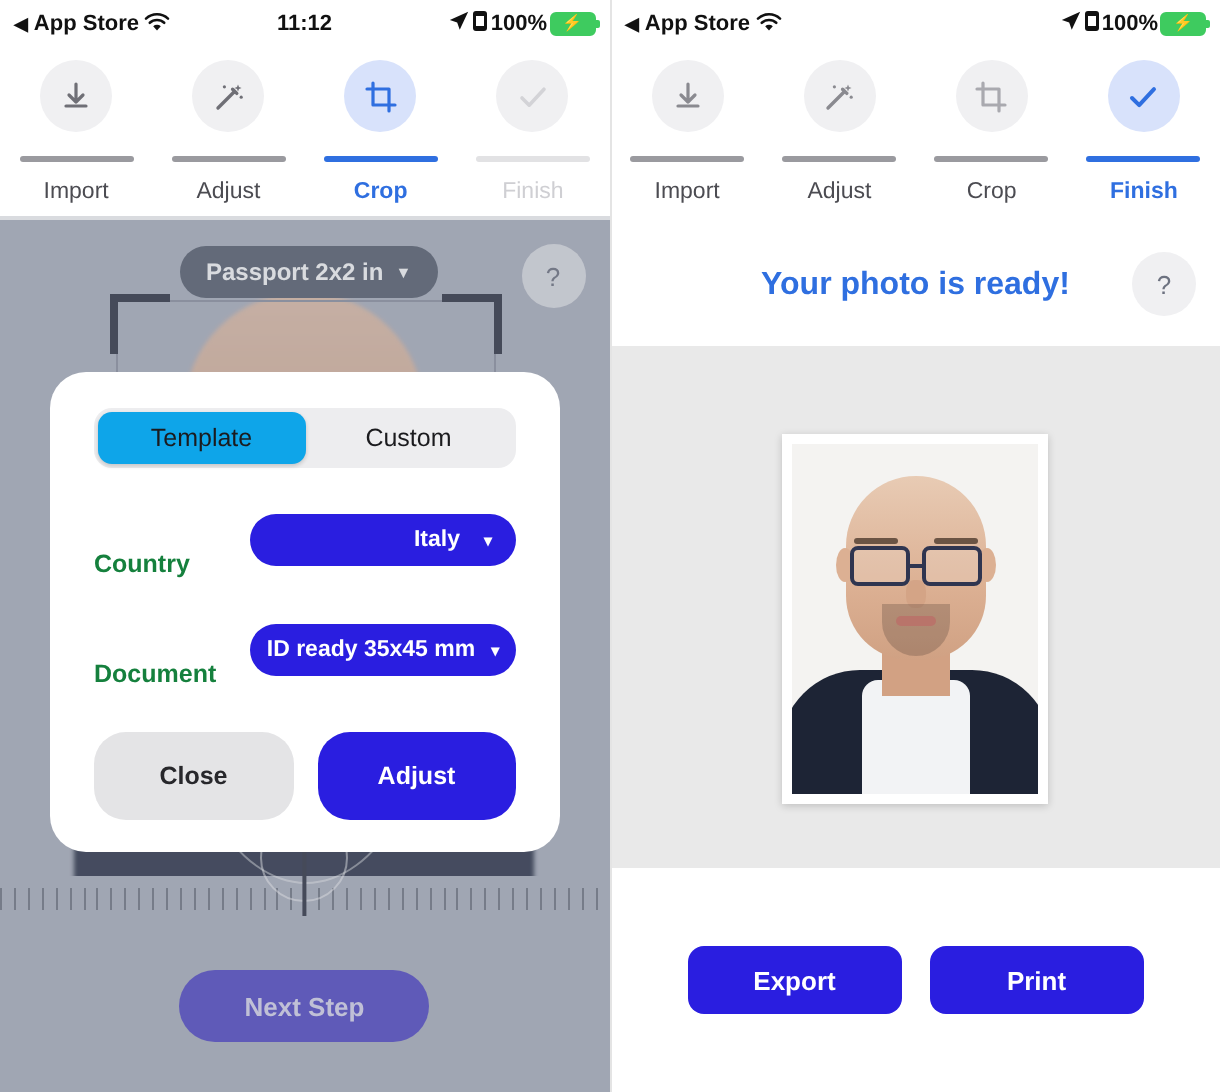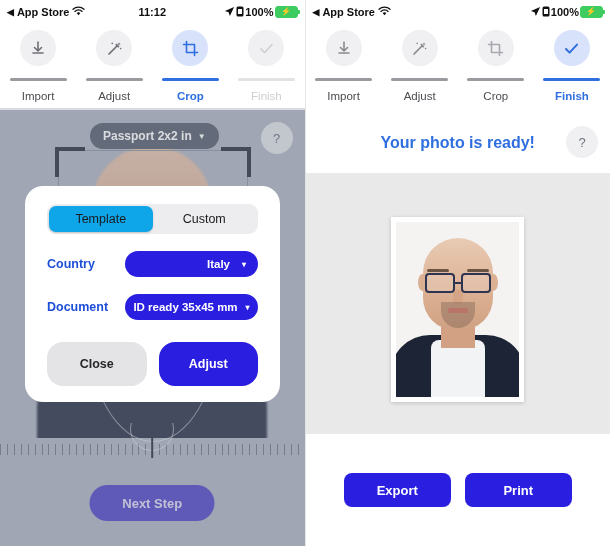--- a/index.html
+++ b/index.html
@@ -127,21 +127,21 @@
   .seg{
     margin:0 22px;height:30px;background:#ededef;border-radius:9px;
     display:flex;padding:2px;box-sizing:border-box;
   }
   .seg-item{
     flex:1;display:flex;align-items:center;justify-content:center;
     font-size:12.5px;color:#1b1b1e;border-radius:7px;
   }
   .seg-item.sel{background:#0ea5e9;box-shadow:0 1px 2px rgba(0,0,0,.18);}
   .row{display:flex;align-items:center;margin:17px 22px 0 22px;}
-  .row-label{width:78px;font-size:12.5px;font-weight:bold;color:#1d4ed8;}
+  .row-label{width:78px;font-size:12.5px;font-weight:bold;color:#15803d;margin-top:24px;}
   .dropdown{
     flex:1;height:26px;border-radius:13px;background:#2a1ee0;color:#fff;
     display:flex;align-items:center;justify-content:flex-end;gap:12px;
     padding-right:12px;font-size:11.5px;font-weight:bold;box-sizing:border-box;
   }
   .dropdown.center{justify-content:center;padding-right:0;gap:8px;}
   .modal-actions{display:flex;gap:12px;margin:22px 22px 0 22px;}
   .btn{
     flex:1;height:44px;border-radius:16px;display:flex;align-items:center;
     justify-content:center;font-size:12.5px;font-weight:bold;

